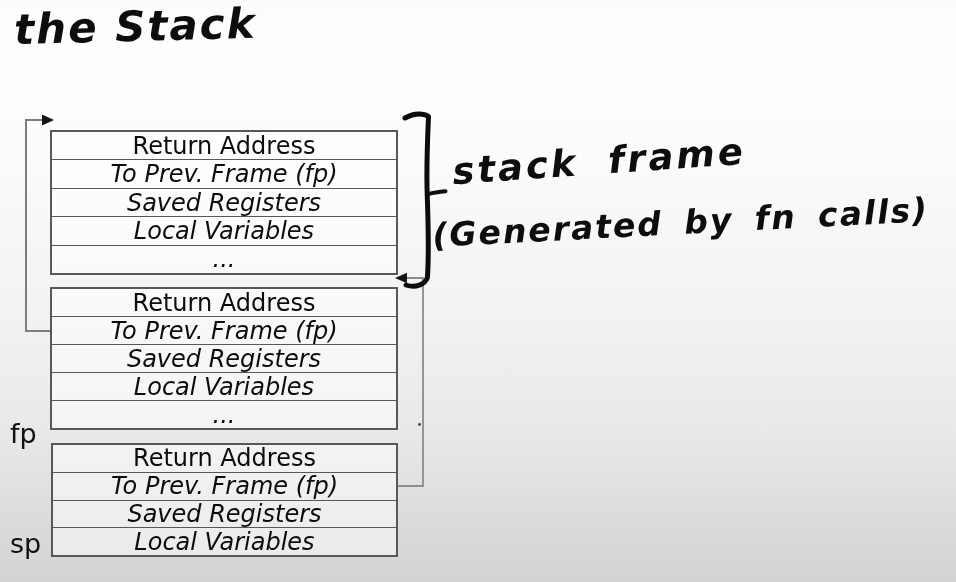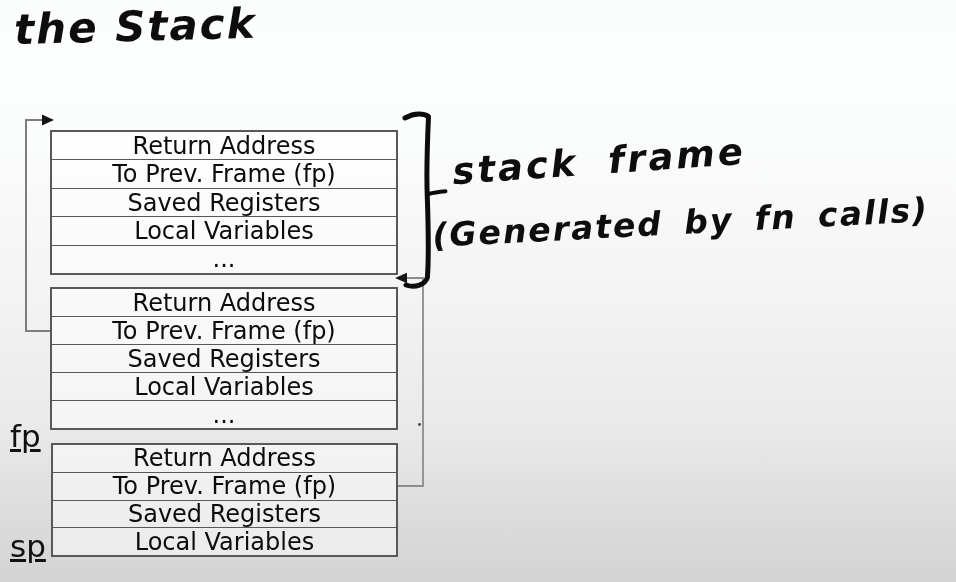--- a/index.html
+++ b/index.html
@@ -6,35 +6,35 @@
   body{width:956px;height:582px;font-family:"DejaVu Sans",sans-serif;}
   #stage{
     position:relative;width:956px;height:582px;overflow:hidden;
     background:linear-gradient(180deg,#fbfdfd 0px,#fdfefe 68px,#fafbfb 160px,
                #f3f3f3 300px,#e9e9e9 430px,#dddddd 510px,#d3d3d3 582px);
   }
   .hand{color:#0d0d0d;font-style:italic;font-weight:600;white-space:nowrap;position:absolute;}
   #title{left:14px;top:2px;font-size:42px;font-weight:700;letter-spacing:2px;transform:rotate(-1.5deg);}
   #ann1{left:452px;top:140px;font-size:37px;letter-spacing:3px;word-spacing:14px;transform:rotate(-4deg);}
   #ann2{left:432px;top:203px;font-size:33px;letter-spacing:2px;word-spacing:8px;transform:rotate(-3deg);}
-  .ptr-label{position:absolute;font-size:31px;color:#111;white-space:nowrap;text-decoration:underline;}
+  .ptr-label{position:absolute;font-size:27px;color:#111;white-space:nowrap;}
   #fp-label{left:10px;top:418px;}
   #sp-label{left:10px;top:528px;text-align:right;}
   .frame{
     position:absolute;box-sizing:border-box;border:2px solid #585858;
     background:rgba(255,255,255,0.5);display:flex;flex-direction:column;
   }
   #frame-1{left:50px;top:130px;width:348px;height:145px;}
   #frame-2{left:50px;top:287px;width:348px;height:143px;}
   #frame-3{left:51px;top:443px;width:347px;height:114px;}
   .row{
     flex:1;display:flex;align-items:center;justify-content:center;
     font-size:24px;color:#0c0c0c;line-height:1;overflow:hidden;
   }
-  .row + .row{border-top:1.5px solid #585858;}
+  .row + .row{border-top:1.5px solid #585858;font-style:italic;}
   #overlay{position:absolute;left:0;top:0;width:956px;height:582px;}
 </style>
 </head>
 <body>
 
 <div id="stage">
 
   <svg id="overlay" viewBox="0 0 956 582" xmlns="http://www.w3.org/2000/svg">
 
     <path d="M50 331 H26 V120 H42" fill="none" stroke="#7d7d7d" stroke-width="2"></path>

